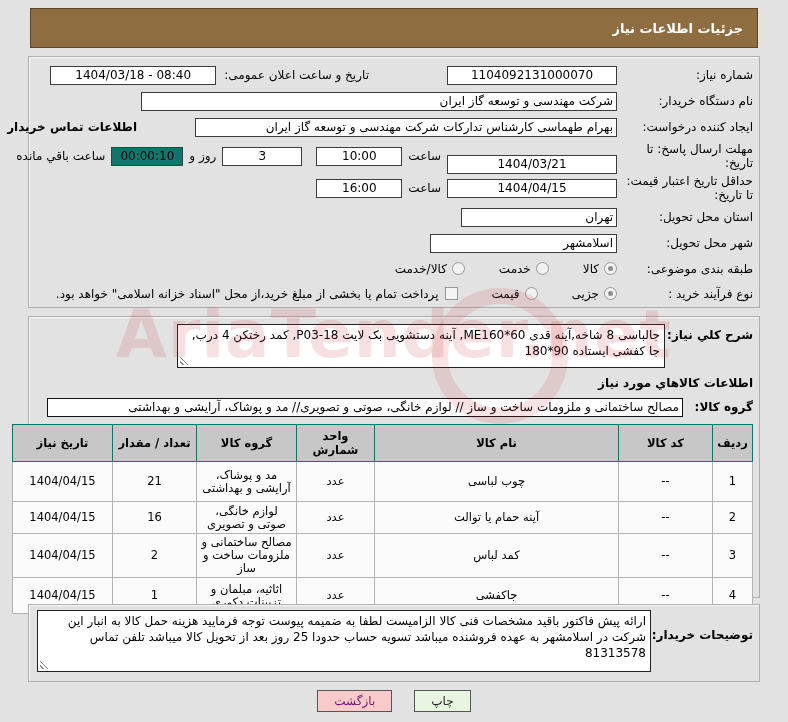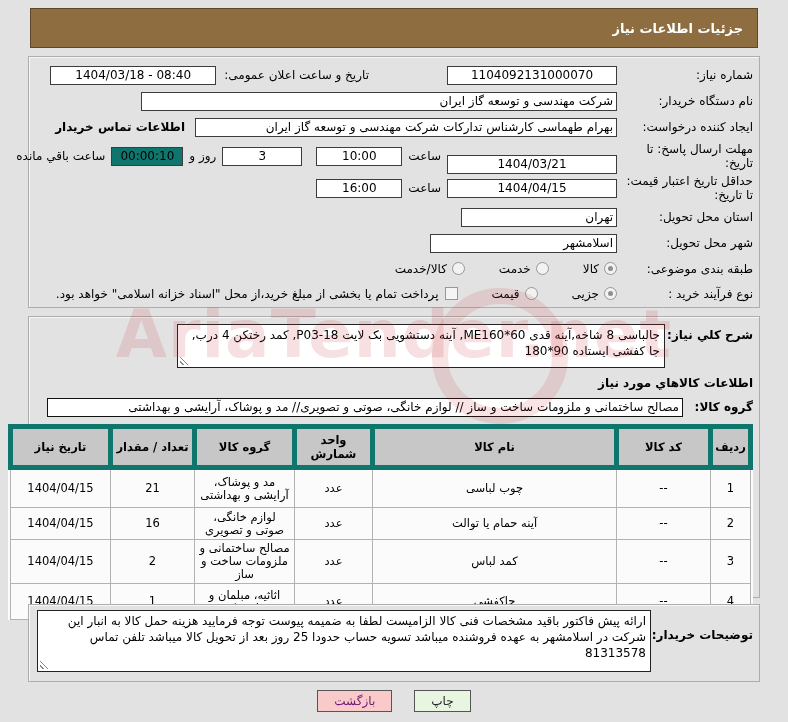--- a/index.html
+++ b/index.html
@@ -43,21 +43,21 @@
   .chk{width:11px;height:11px;border:1px solid #979797;background:#f4f4f4;display:inline-block;margin-left:6px;flex:none;}
   .optlabel{margin-left:34px;}
   .txtarea{
     background:#fff;border:1px solid #222;font-size:12px;line-height:16px;
     padding:2px 4px;box-sizing:border-box;position:relative;overflow:hidden;
   }
   .rsz{position:absolute;left:2px;bottom:2px;width:9px;height:9px;
     background:repeating-linear-gradient(45deg,transparent 0 2px,#888 2px 3px);
     clip-path:polygon(0 0,0 100%,100% 100%);}
   .goods-table{border-collapse:collapse;width:100%;background:#fbfbfb;table-layout:fixed;}
-  .goods-table th{background:#c7c7c7;border:5px solid #0f766e;font-size:11.5px;font-weight:bold;padding:4px 2px;}
+  .goods-table th{background:#c7c7c7;border:1px solid #0f766e;font-size:11.5px;font-weight:bold;padding:4px 2px;}
   .goods-table td{border:1px solid #b3b3b3;font-size:11.5px;text-align:center;padding:2px 3px;line-height:13px;background:#fbfbfb;}
   .btnrow{position:absolute;top:690px;left:0;right:0;display:flex;justify-content:center;gap:22px;}
   .btn{height:22px;line-height:20px;border:1px solid #555;font-size:12px;padding:0 16px;box-sizing:border-box;cursor:pointer;}
   .btn-print{background:#e8f5e1;color:#222;}
   .btn-back{background:#f8caca;color:#701a75;}
   .wm-text{
     position:absolute;top:296px;left:0;right:0;text-align:center;
     font-size:66px;font-weight:bold;letter-spacing:1px;
     color:rgba(198,32,42,0.14);direction:ltr;pointer-events:none;z-index:6;
   }
@@ -85,21 +85,21 @@
     <span class="field center ltr" style="width:158px;">1404/03/18 - 08:40</span>
   </div>
 
   <div class="frow" style="height:26px;">
     <span class="flabel">نام دستگاه خریدار:</span>
     <span class="field" style="width:468px;">شرکت مهندسی و توسعه گاز ایران</span>
   </div>
 
   <div class="frow" style="height:26px;">
     <span class="flabel">ایجاد کننده درخواست:</span>
-    <span class="field" style="width:414px;">بهرام طهماسی کارشناس تدارکات شرکت مهندسی و توسعه گاز ایران</span>
+    <span class="field" style="width:414px;margin-left:48px;">بهرام طهماسی کارشناس تدارکات شرکت مهندسی و توسعه گاز ایران</span>
     <span class="link">اطلاعات تماس خریدار</span>
   </div>
 
   <div class="frow" style="height:32px;">
     <span class="flabel">مهلت ارسال پاسخ: تا تاریخ:</span>
     <span class="field center ltr" style="width:162px;margin-top:16px;">1404/03/21</span>
     <span class="minilabel">ساعت</span>
     <span class="field center ltr" style="width:78px;">10:00</span>
     <span class="gap" style="width:14px;"></span>
     <span class="field center ltr" style="width:72px;">3</span>

